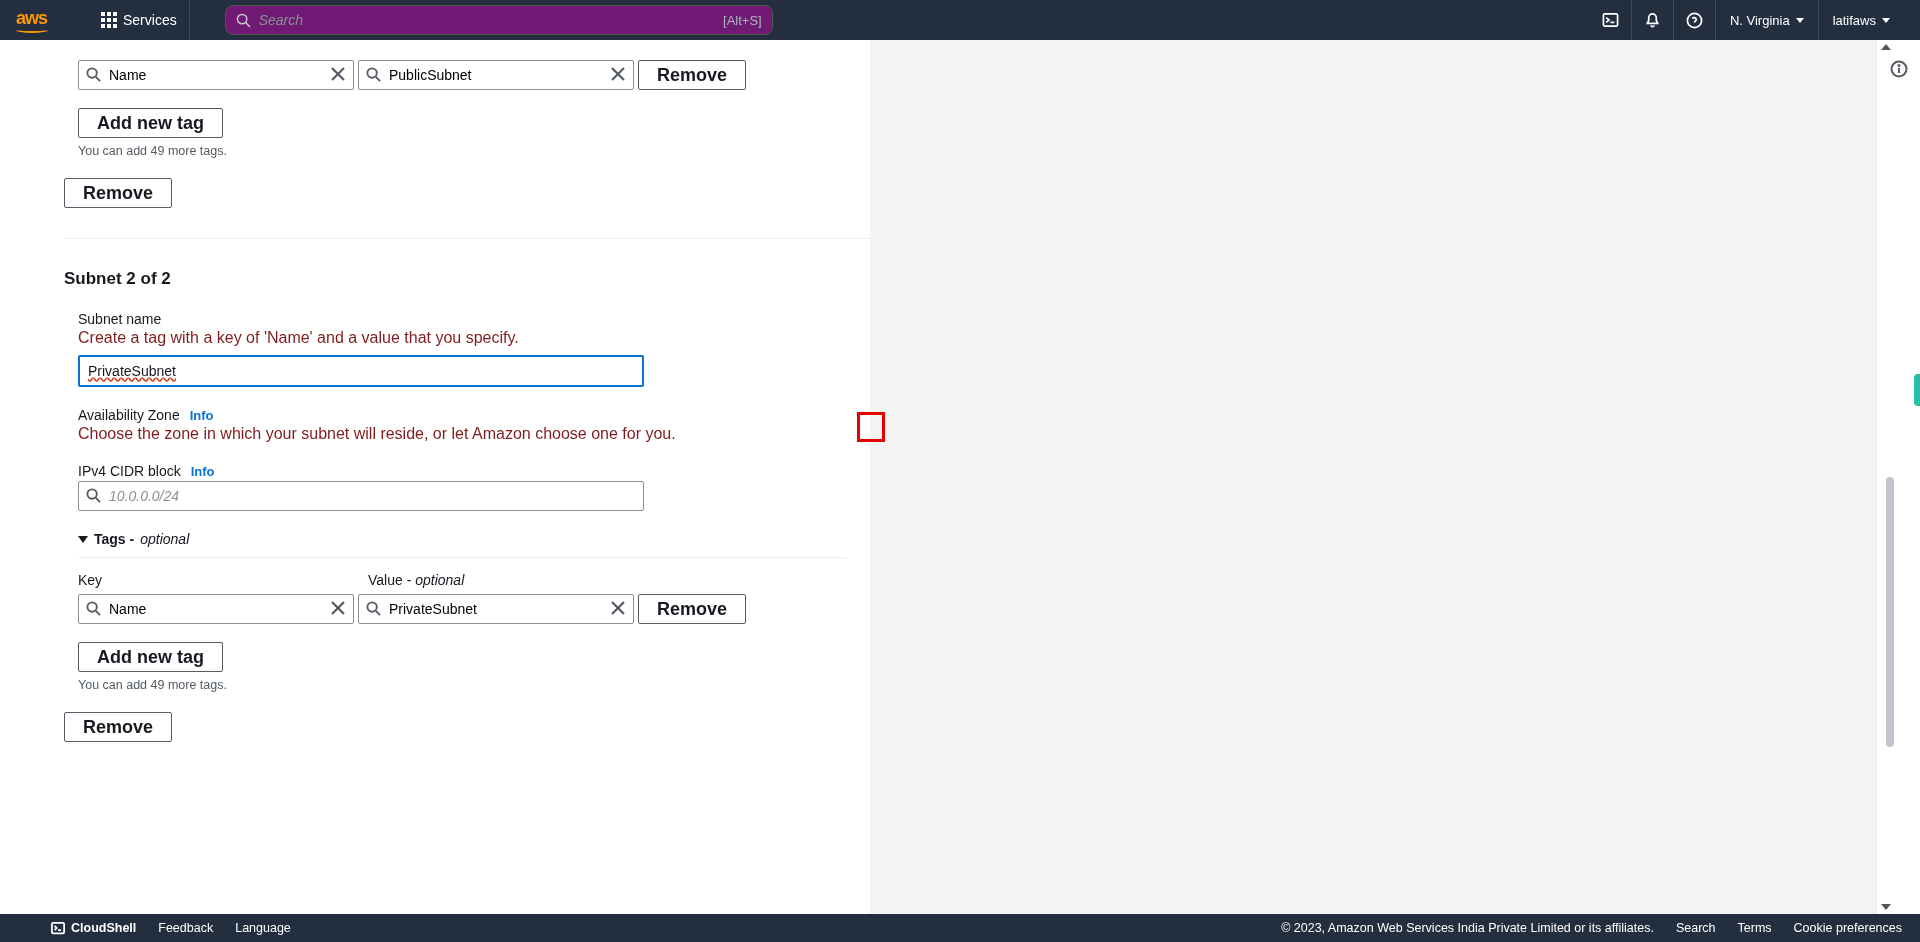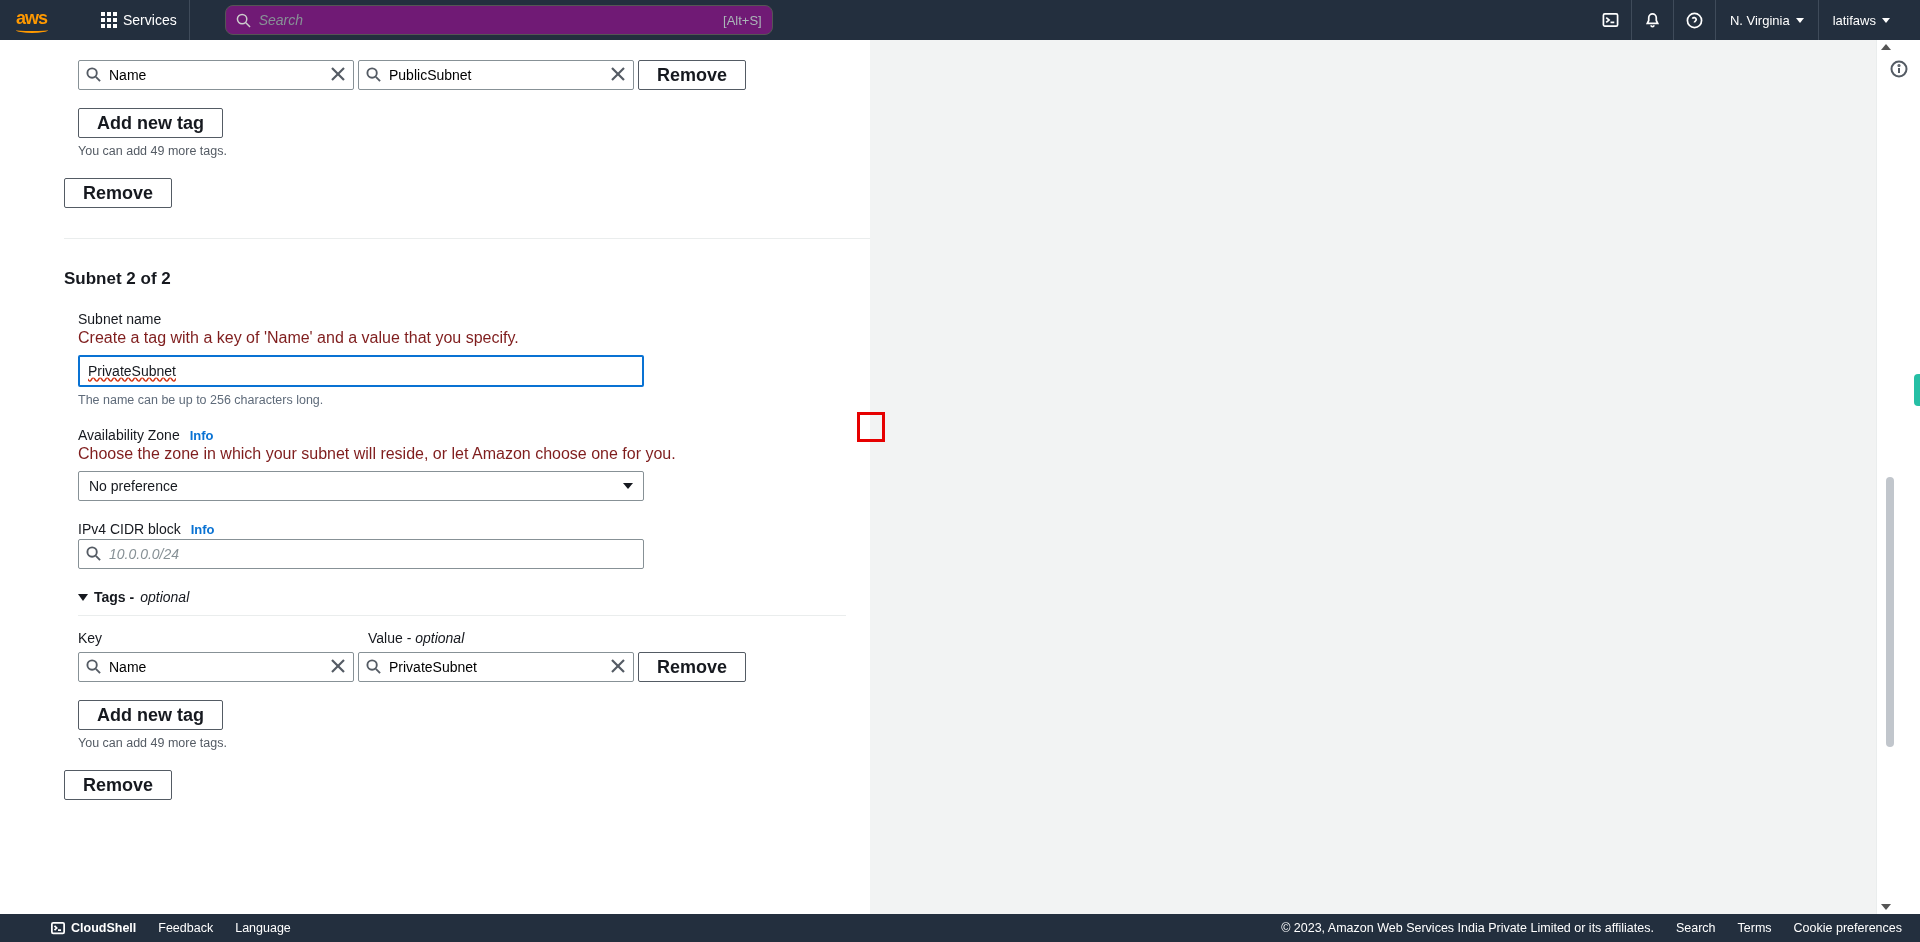--- a/index.html
+++ b/index.html
@@ -188,33 +188,28 @@
 
       
       <div class="section-title">Subnet 2 of 2</div>
 
       <div class="field-block">
         <div class="flabel">Subnet name</div>
         <div class="fdesc">Create a tag with a key of 'Name' and a value that you specify.</div>
         <div style="width:566px;height:32px;border:2px solid #0972d3;border-radius:2px;display:flex;align-items:center;padding:0 8px;">
           <span class="spell-underline" style="font-size:14px;">PrivateSubnet</span>
         </div>
-        <div class="fpost">The name can be up to 256 characters long.</div>
       </div>
 
       <div class="field-block">
         <div class="flabel">
           <span>Availability Zone</span>
           <span class="info-link">Info</span>
         </div>
         <div class="fdesc">Choose the zone in which your subnet will reside, or let Amazon choose one for you.</div>
-        <div class="select-input">
-          <span>No preference</span>
-          <span class="select-arrow"></span>
-        </div>
       </div>
 
       <div class="field-block">
         <div class="flabel">
           <span>IPv4 CIDR block</span>
           <span class="info-link">Info</span>
         </div>
         <div class="search-input-wrap">
           <svg class="search-svg" viewBox="0 0 16 16">
               <circle cx="6.5" cy="6.5" r="5"></circle>

